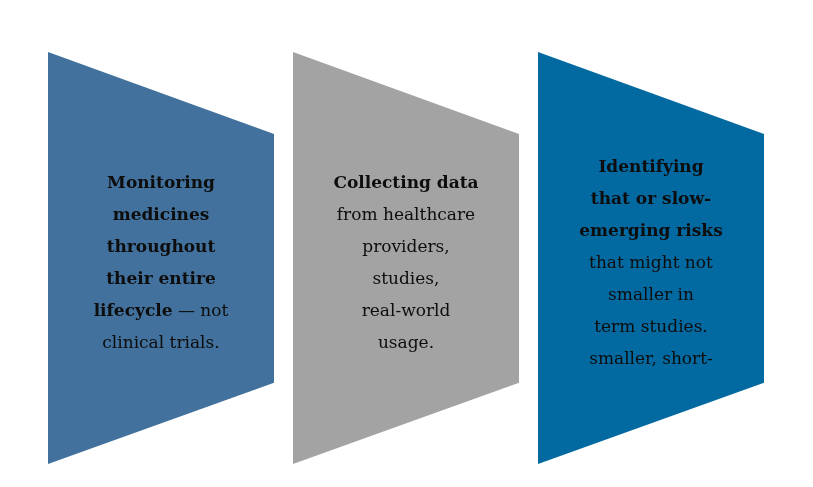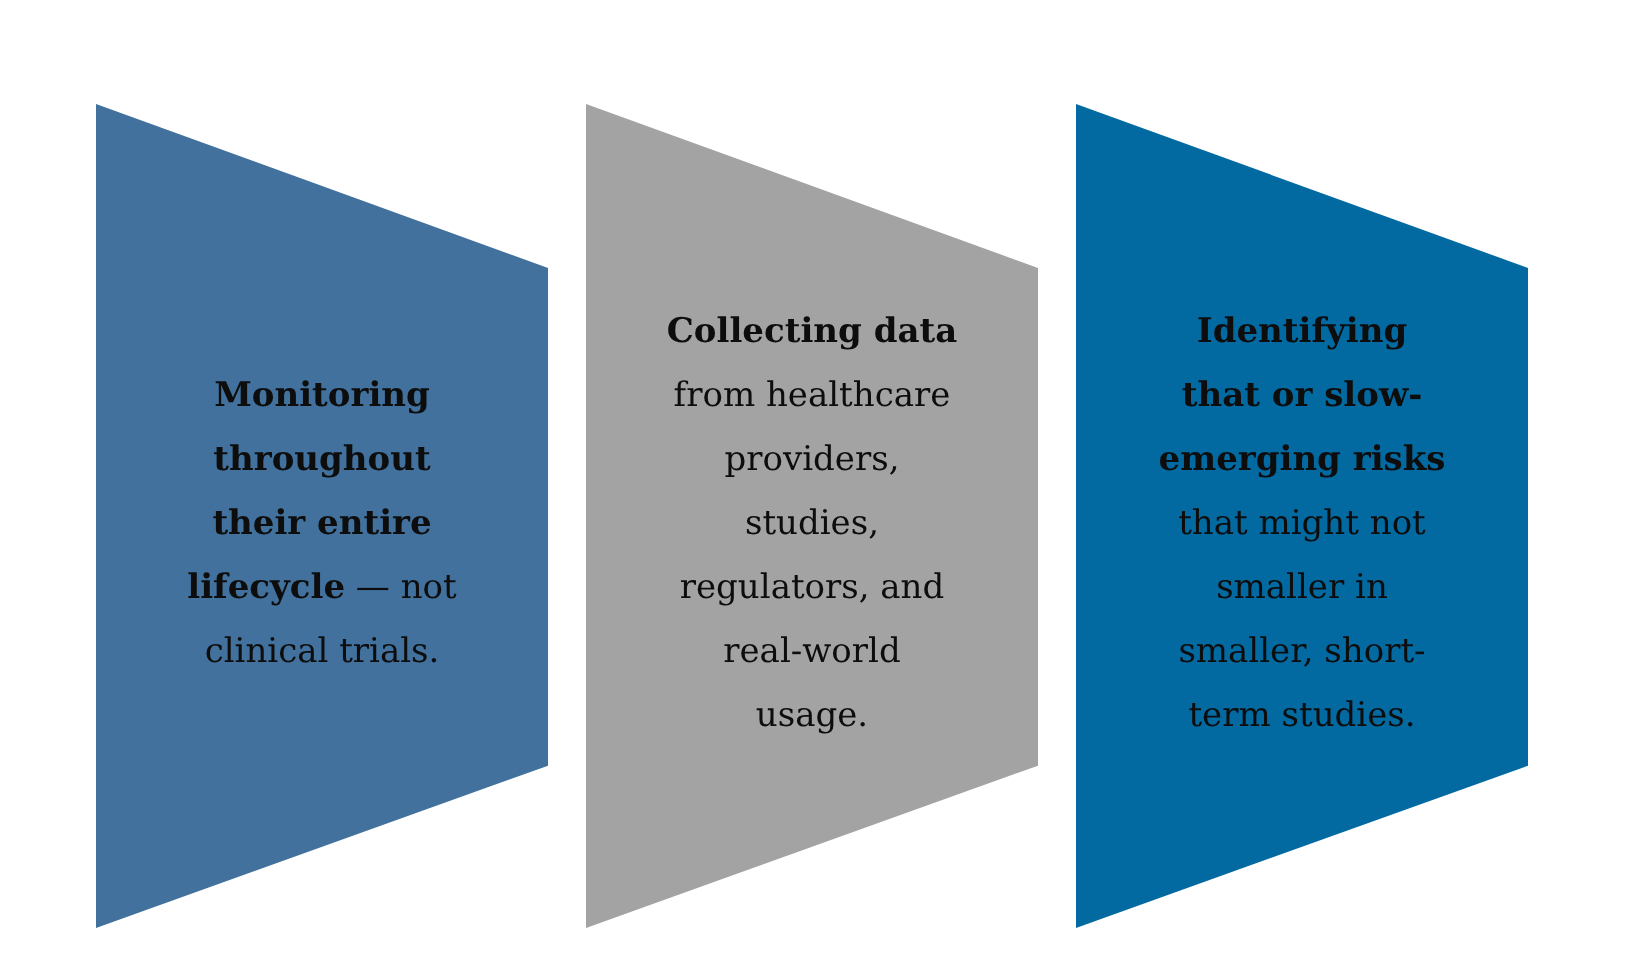--- a/index.html
+++ b/index.html
@@ -42,44 +42,44 @@
   .b { font-weight: bold; }
 </style>
 </head>
 <body>
 
 <div class="canvas">
 
   <div class="panel p0" style="background: rgb(65, 113, 156);">
     <div class="panel-text">
       <div class="line"><span class="b">Monitoring</span><span></span></div>
+      <div class="line"><span class="b">medicines</span><span></span></div>
       <div class="line"><span class="b">throughout</span><span></span></div>
       <div class="line"><span class="b">their entire</span><span></span></div>
       <div class="line"><span class="b">lifecycle</span><span> — not</span></div>
       <div class="line"><span class="b"></span><span>clinical trials.</span></div>
     </div>
   </div>
 
   <div class="panel p1" style="background: #a3a3a3;">
     <div class="panel-text">
       <div class="line"><span class="b">Collecting data</span><span></span></div>
       <div class="line"><span class="b"></span><span>from healthcare</span></div>
       <div class="line"><span class="b"></span><span>providers,</span></div>
       <div class="line"><span class="b"></span><span>studies,</span></div>
-      <div class="line"><span class="b"></span><span>regulators, and</span></div>
       <div class="line"><span class="b"></span><span>real-world</span></div>
       <div class="line"><span class="b"></span><span>usage.</span></div>
     </div>
   </div>
 
   <div class="panel p2" style="background: #0369a1;">
     <div class="panel-text">
       <div class="line"><span class="b">Identifying</span><span></span></div>
       <div class="line"><span class="b">that or slow-</span><span></span></div>
       <div class="line"><span class="b">emerging risks</span><span></span></div>
       <div class="line"><span class="b"></span><span>that might not</span></div>
       <div class="line"><span class="b"></span><span>smaller in</span></div>
+      <div class="line"><span class="b"></span><span>term studies.</span></div>
       <div class="line"><span class="b"></span><span>smaller, short-</span></div>
-      <div class="line"><span class="b"></span><span>term studies.</span></div>
     </div>
   </div>
 
 </div>
 
 </body></html>

